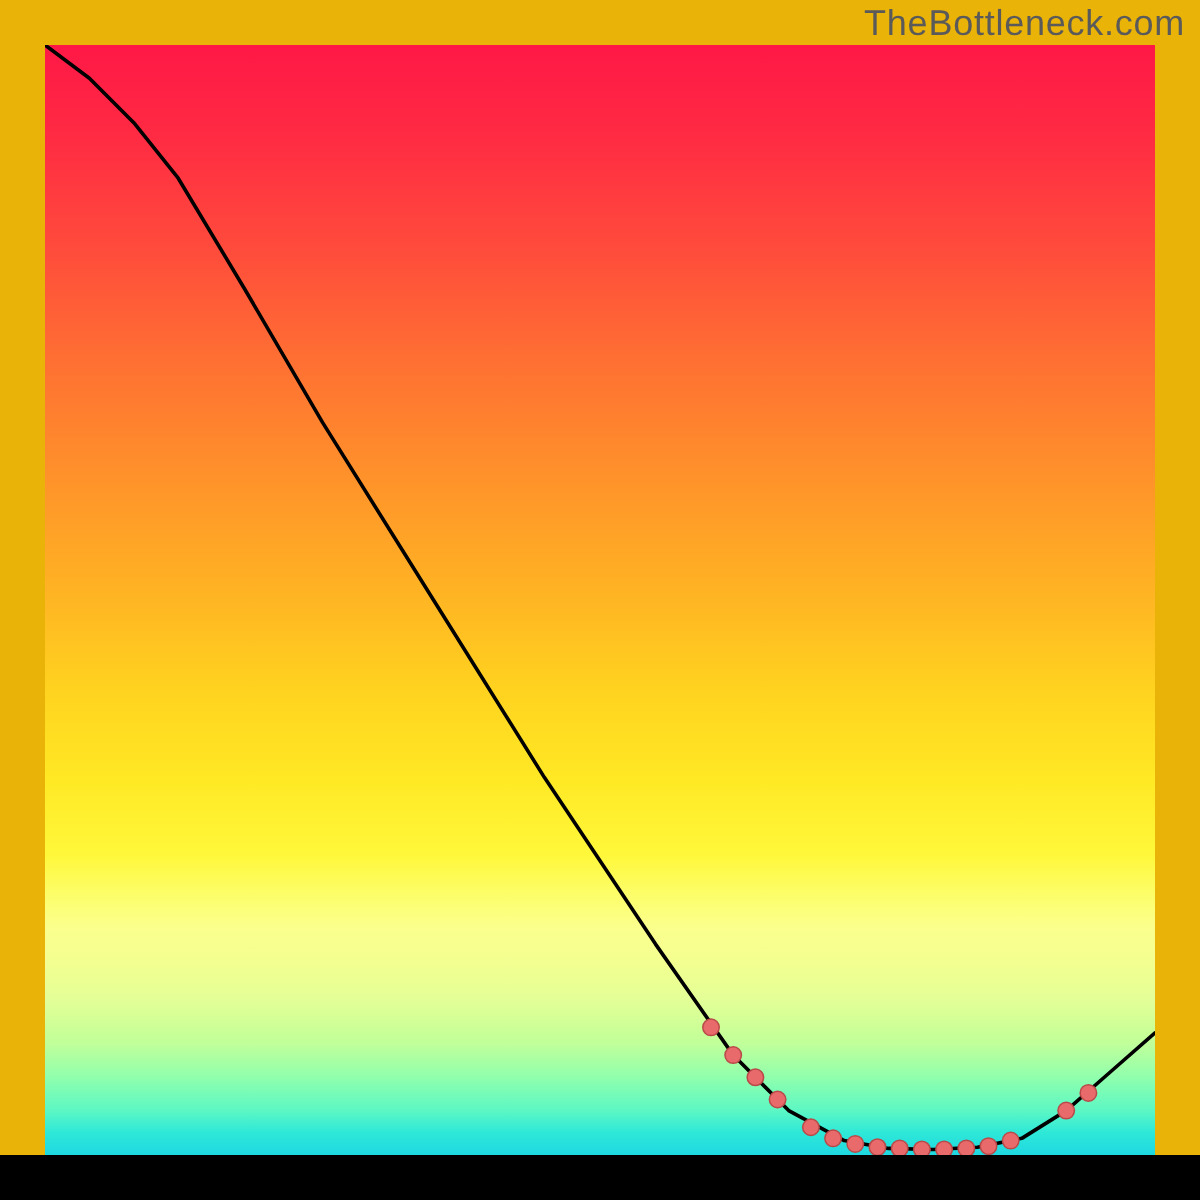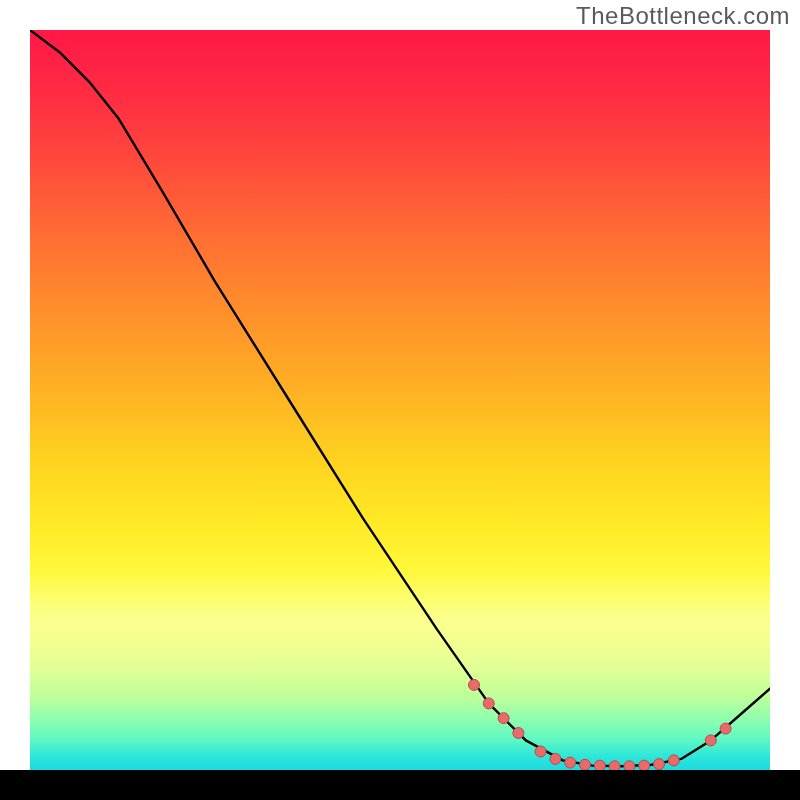--- a/index.html
+++ b/index.html
@@ -7,21 +7,21 @@
     padding: 0;
     width: 800px;
     height: 800px;
     background: #000;
     overflow: hidden;
   }
   .container {
     position: relative;
     width: 800px;
     height: 770px;
-    background: #ffffff;
+    background: #eab308;
   }
   .watermark {
     position: absolute;
     top: 2px;
     right: 10px;
     font-family: Arial, Helvetica, sans-serif;
     font-size: 24px;
     font-weight: 400;
     color: #5a5a5a;
     letter-spacing: 0.5px;

